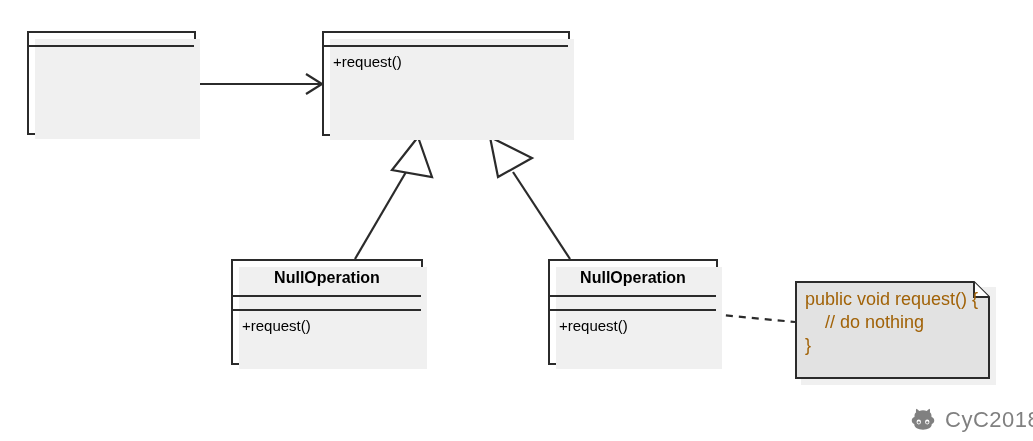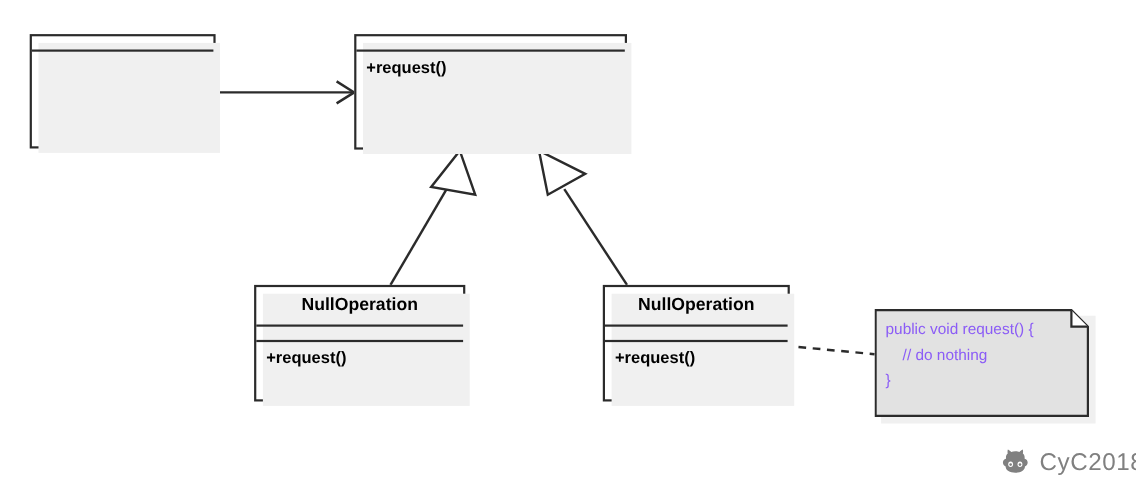--- a/index.html
+++ b/index.html
@@ -63,21 +63,20 @@
     box-sizing: border-box;
     height: 14px;
     border-bottom: 2px solid #2b2b2b;
   }
   .uml-ops {
     box-sizing: border-box;
     padding: 5px 0 0 9px;
     font-size: 15px;
     color: #000000;
     white-space: nowrap;
-    font-weight: bold;
   }
   .uml-ops .op-line { line-height: 19px; }
 
   
   .umlnote {
     position: absolute;
     box-sizing: border-box;
     z-index: 5;
   }
   .umlnote::after {
@@ -93,23 +92,23 @@
   .note-shape {
     position: absolute;
     left: 0; top: 0;
     width: 100%; height: 100%;
     z-index: 1;
   }
   .note-text {
     position: relative;
     z-index: 2;
     padding: 7px 10px 0 10px;
-    font-size: 14px;
+    font-size: 18px;
     line-height: 23px;
-    color: #8b5cf6;
+    color: #a16207;
     white-space: pre;
   }
 
   
   #watermark {
     position: absolute;
     display: flex;
     align-items: center;
     gap: 7px;
     z-index: 6;

